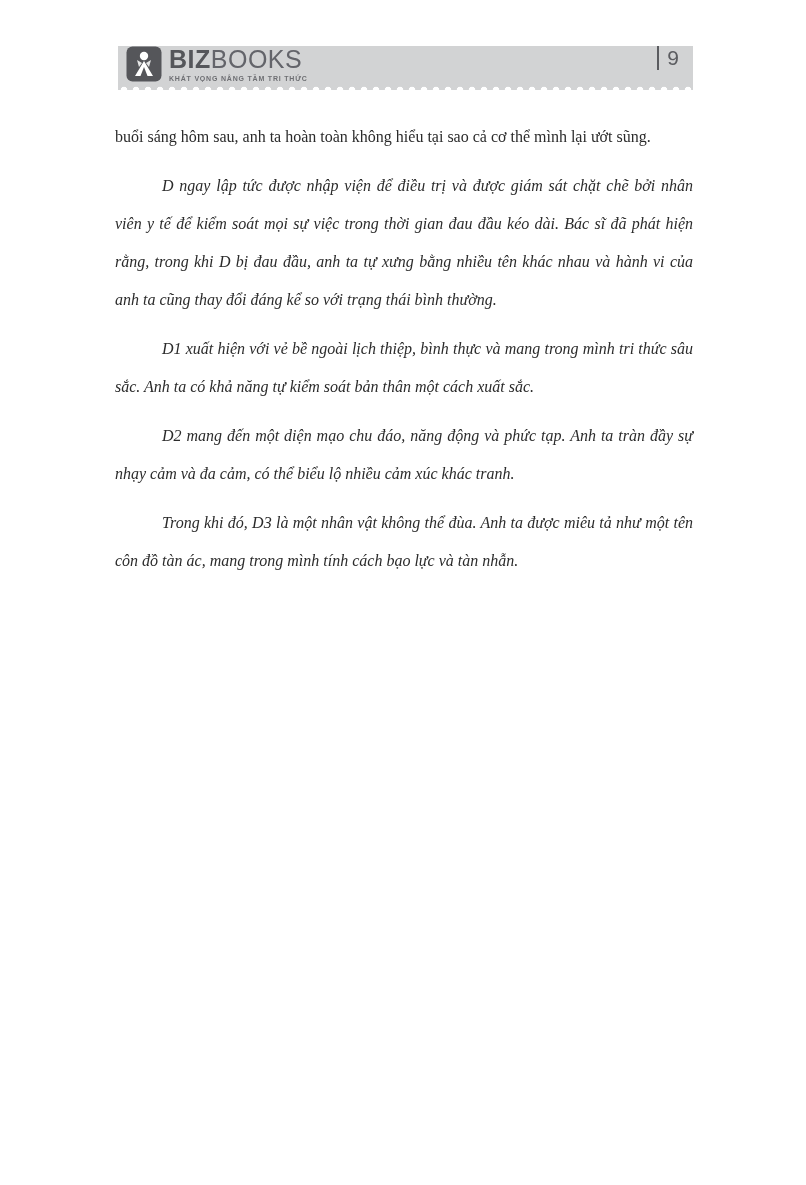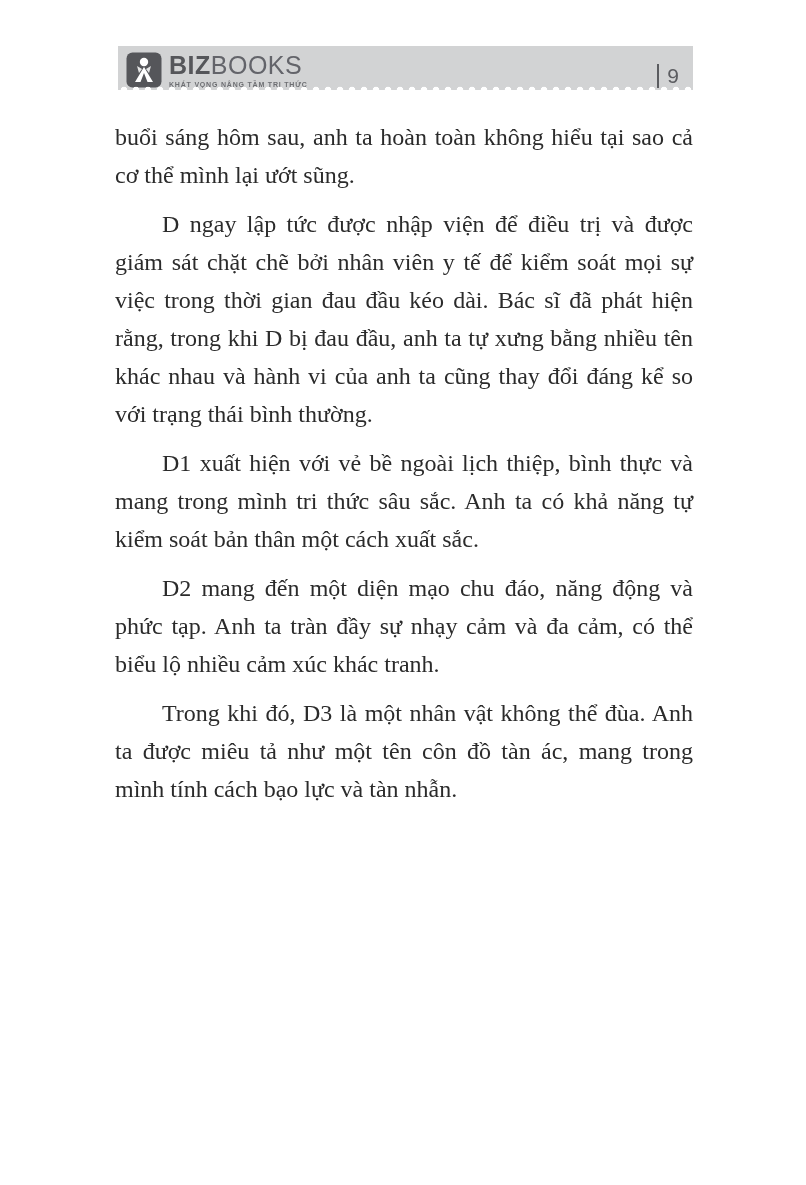--- a/index.html
+++ b/index.html
@@ -14,21 +14,21 @@
   }
   
   .header-bar {
     position: absolute;
     left: 118px;
     top: 46px;
     width: 575px;
     height: 44px;
     background: #d2d3d4;
     display: flex;
-    align-items: flex-end;
+    align-items: flex-start;
     justify-content: space-between;
     padding: 0 14px 2px 8px;
   }
   
   .header-bar::after {
     content: "";
     position: absolute;
     left: 0;
     bottom: -4px;
     width: 100%;
@@ -81,27 +81,27 @@
     width: 2px;
     height: 24px;
     background: #5b5c60;
   }
   
   .body-text {
     position: absolute;
     left: 115px;
     top: 118px;
     width: 578px;
-    font-size: 24px;
+    font-size: 16px;
     line-height: 38px;
     color: #2b2b2b;
     text-align: justify;
   }
   .para { margin: 0 0 11px 0; }
-  .para.indent { text-indent: 47px; }
+  .para.indent { text-indent: 47px; font-style: italic; }
 </style>
 </head>
 <body>
 
 <div class="page">
 
   <header class="header-bar">
     <div class="logo">
       <span class="logo-mark">
         <svg width="36" height="36" viewBox="0 0 36 36" xmlns="http://www.w3.org/2000/svg">

